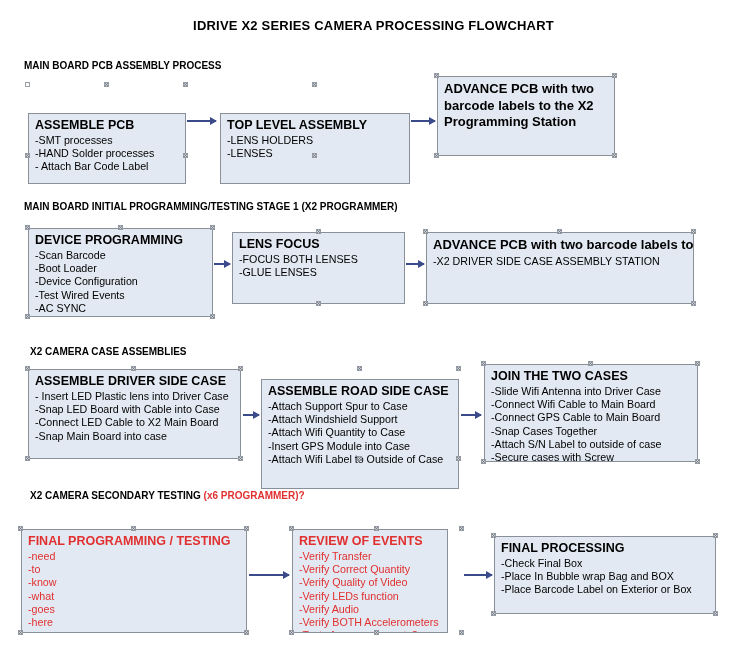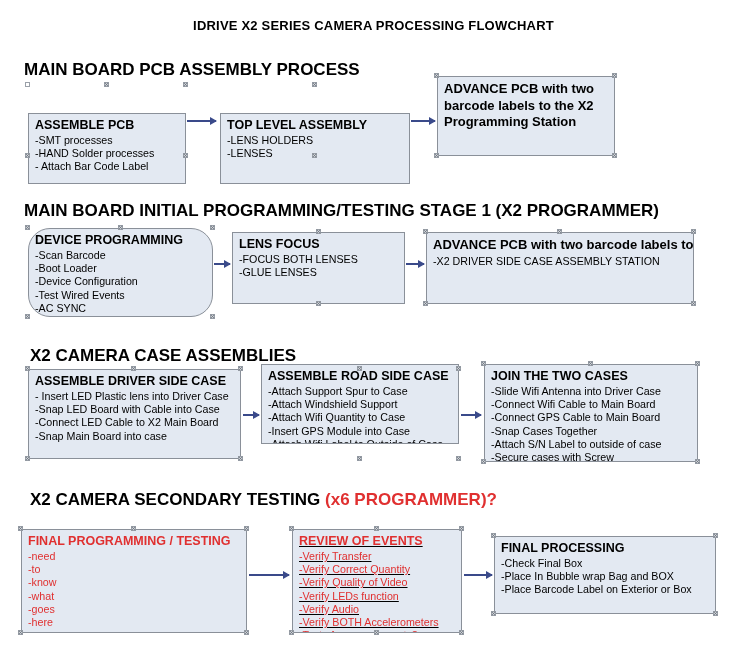--- a/index.html
+++ b/index.html
@@ -26,21 +26,21 @@
     top: 18px;
     width: 747px;
     text-align: center;
     font-size: 13px;
     font-weight: bold;
     letter-spacing: 0.2px;
     color: #000;
   }
   .section-head {
     position: absolute;
-    font-size: 17px;
+    font-size: 10px;
     font-weight: bold;
     color: #000;
     white-space: nowrap;
   }
   .section-head .red {
     color: #e03030;
   }
   .box {
     position: absolute;
     border: 1px solid #8a9099;
@@ -145,21 +145,21 @@
   <div class="handle x" style="left:434px; top:73px;"></div>
   <div class="handle x" style="left:612px; top:73px;"></div>
   <div class="handle x" style="left:25px; top:153px;"></div>
   <div class="handle x" style="left:183px; top:153px;"></div>
   <div class="handle x" style="left:312px; top:153px;"></div>
   <div class="handle x" style="left:434px; top:153px;"></div>
   <div class="handle x" style="left:612px; top:153px;"></div>
 
   <div class="section-head" style="left:24px; top:201px;">MAIN BOARD INITIAL PROGRAMMING/TESTING STAGE 1 (X2 PROGRAMMER)</div>
 
-  <div class="box" style="left:28px; top:228px; width:185px; height:89px;border-radius:22px;">
+  <div class="box" style="left:28px; top:228px; width:185px; height:89px;">
     <div class="hdr">DEVICE PROGRAMMING</div>
     <div class="line">-Scan Barcode</div>
     <div class="line">-Boot Loader</div>
     <div class="line">-Device Configuration</div>
     <div class="line">-Test Wired Events</div>
     <div class="line">-AC SYNC</div>
   </div>
 
   <div class="arrow" style="left:214px; top:263px; width:16px;"></div>
 
@@ -194,21 +194,21 @@
   <div class="box" style="left:28px; top:369px; width:213px; height:90px;">
     <div class="hdr">ASSEMBLE DRIVER SIDE CASE</div>
     <div class="line">- Insert LED Plastic lens into Driver Case</div>
     <div class="line">-Snap LED Board with Cable into Case</div>
     <div class="line">-Connect LED Cable to X2 Main Board</div>
     <div class="line">-Snap Main Board into case</div>
   </div>
 
   <div class="arrow" style="left:243px; top:414px; width:16px;"></div>
 
-  <div class="box" style="left:261px; top:364px; width:198px; height:80px;">
+  <div class="box" style="left:261px; top:379px; width:198px; height:110px;">
     <div class="hdr">ASSEMBLE ROAD SIDE CASE</div>
     <div class="line">-Attach Support Spur to Case</div>
     <div class="line">-Attach Windshield Support</div>
     <div class="line">-Attach Wifi Quantity to Case</div>
     <div class="line">-Insert GPS Module into Case</div>
     <div class="line">-Attach Wifi Label to Outside of Case</div>
   </div>
 
   <div class="arrow" style="left:461px; top:414px; width:20px;"></div>
 
@@ -246,21 +246,21 @@
     <div class="line">-need</div>
     <div class="line">-to</div>
     <div class="line">-know</div>
     <div class="line">-what</div>
     <div class="line">-goes</div>
     <div class="line">-here</div>
   </div>
 
   <div class="arrow" style="left:249px; top:574px; width:40px;"></div>
 
-  <div class="box red" style="left:292px; top:529px; width:170px; height:104px;text-decoration:underline;">
+  <div class="box red" style="left:292px; top:529px; width:156px; height:104px;">
     <div class="hdr">REVIEW OF EVENTS</div>
     <div class="line">-Verify Transfer</div>
     <div class="line">-Verify Correct Quantity</div>
     <div class="line">-Verify Quality of Video</div>
     <div class="line">-Verify LEDs function</div>
     <div class="line">-Verify Audio</div>
     <div class="line">-Verify BOTH Accelerometers</div>
     <div class="line">-Test of accessory ports?</div>
   </div>
 

